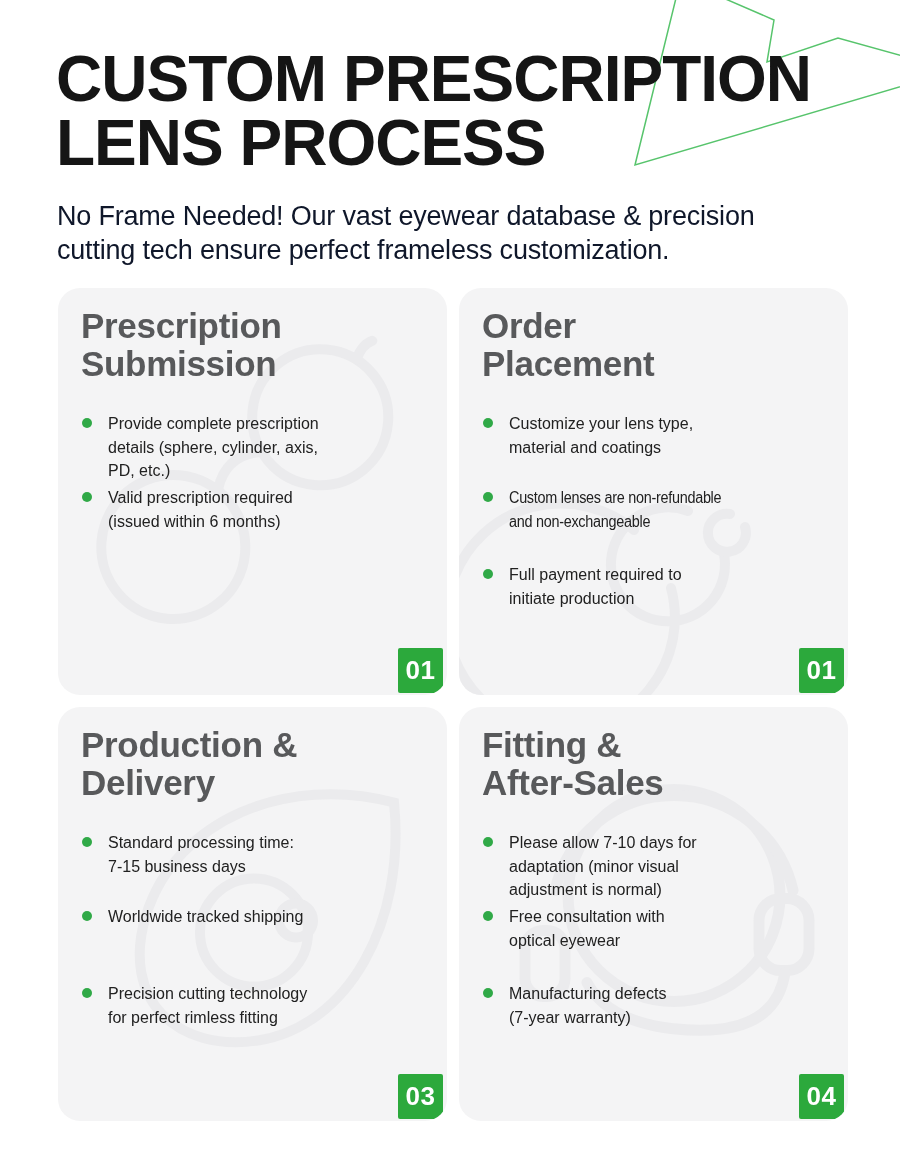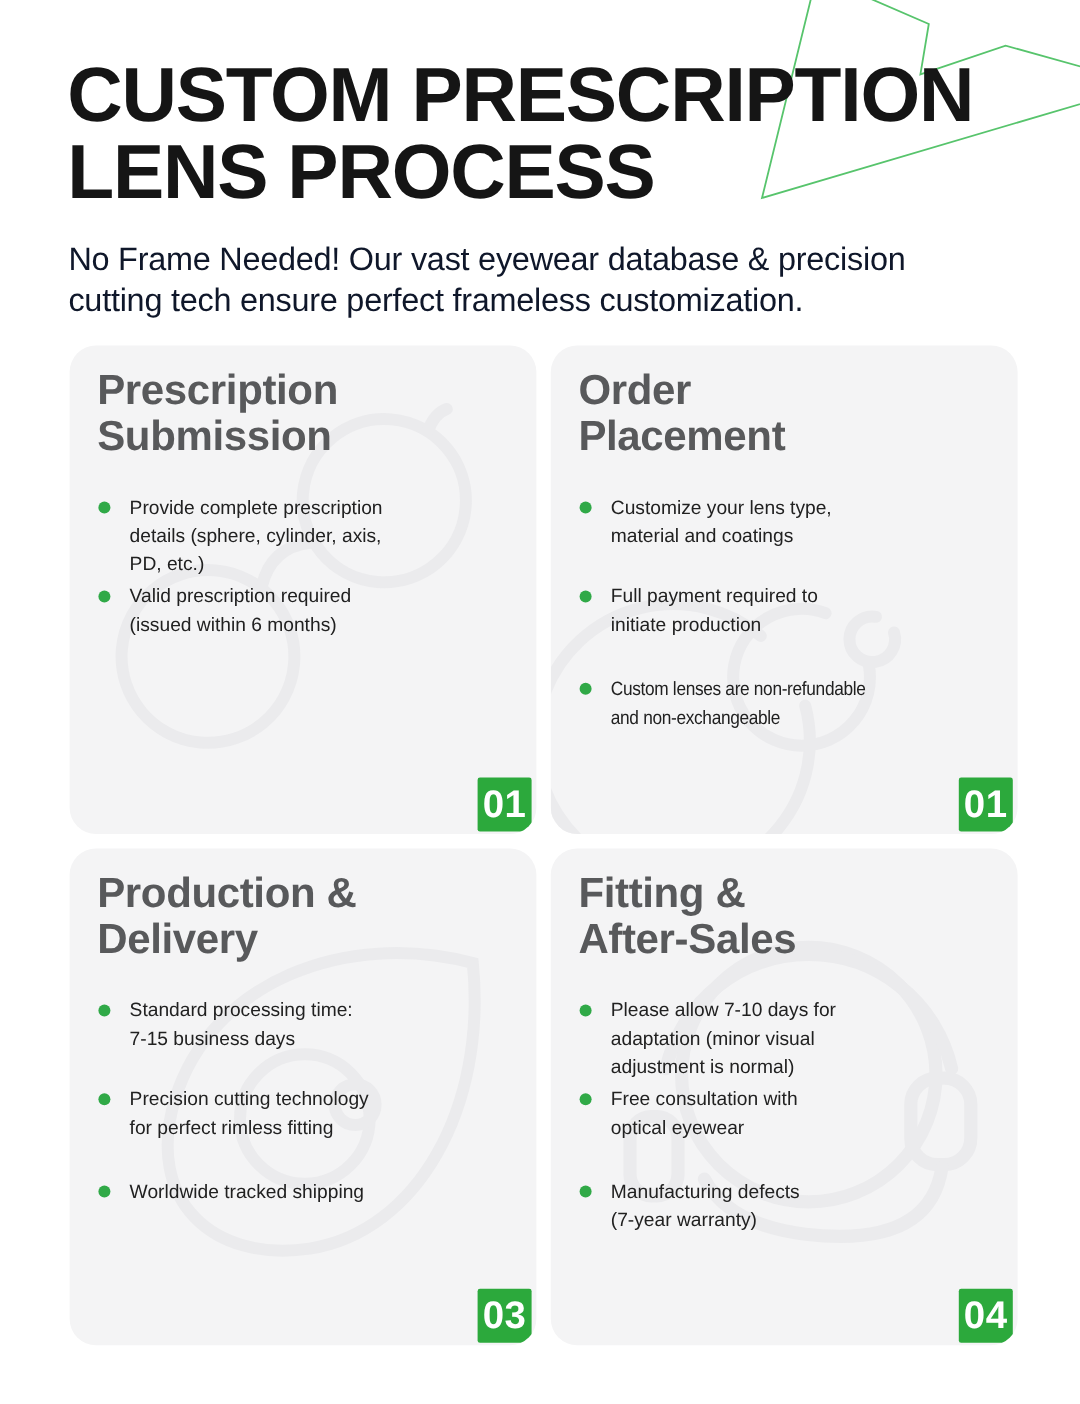--- a/index.html
+++ b/index.html
@@ -56,21 +56,21 @@
   .bullet:nth-child(2) { min-height:77px; }
   .bullet-text { white-space:pre; display:inline-block; }
   .bullet-text.condensed { transform:scaleX(0.9); transform-origin:0 50%; letter-spacing:-0.3px; }
   .dot {
     position:absolute; left:0; top:6px; width:10px; height:10px;
     border-radius:50%; background:#30A947;
   }
   .badge {
     position:absolute; right:4px; bottom:2px;
     width:45px; height:45px; background:#2CA93C; border-radius:2px;
-    color:#ffffff; font-size:32px; font-weight:bold; letter-spacing:0.5px;
+    color:#ffffff; font-size:26px; font-weight:bold; letter-spacing:0.5px;
     display:flex; align-items:center; justify-content:center;
   }
 </style>
 </head>
 <body>
 
 <div class="page">
 
   <svg class="deco" viewBox="0 0 900 185" aria-hidden="true">
     <polyline points="677,-6 635,165 906,85"></polyline>
@@ -122,27 +122,27 @@
       <h2 class="card-title">Order
 Placement</h2>
       <ul class="bullets">
         <li class="bullet">
           <span class="dot"></span>
           <span class="bullet-text">Customize your lens type,
 material and coatings</span>
         </li>
         <li class="bullet">
           <span class="dot"></span>
+          <span class="bullet-text condensed">Custom lenses are non-refundable
+and non-exchangeable</span>
+        </li>
+        <li class="bullet">
+          <span class="dot"></span>
           <span class="bullet-text">Full payment required to
 initiate production</span>
-        </li>
-        <li class="bullet">
-          <span class="dot"></span>
-          <span class="bullet-text condensed">Custom lenses are non-refundable
-and non-exchangeable</span>
         </li>
       </ul>
       <div class="badge">01</div>
     </section>
 
     <section class="card">
       <svg class="wm" viewBox="0 0 389 407" aria-hidden="true">
         <g class="sw10">
           <path d="M 336,92 C 230,64 118,108 88,205 C 62,290 120,342 200,330 C 290,316 348,212 336,92 Z"></path>
           <circle cx="196" cy="222" r="54"></circle>
@@ -152,26 +152,26 @@
       <h2 class="card-title">Production &amp;
 Delivery</h2>
       <ul class="bullets">
         <li class="bullet">
           <span class="dot"></span>
           <span class="bullet-text">Standard processing time:
 7-15 business days</span>
         </li>
         <li class="bullet">
           <span class="dot"></span>
+          <span class="bullet-text">Worldwide tracked shipping</span>
+        </li>
+        <li class="bullet">
+          <span class="dot"></span>
           <span class="bullet-text">Precision cutting technology
 for perfect rimless fitting</span>
-        </li>
-        <li class="bullet">
-          <span class="dot"></span>
-          <span class="bullet-text">Worldwide tracked shipping</span>
         </li>
       </ul>
       <div class="badge">03</div>
     </section>
 
     <section class="card">
       <svg class="wm" viewBox="0 0 389 407" aria-hidden="true">
         <g class="sw11">
           <circle cx="215" cy="185" r="106"></circle>
           <path d="M 96,180 A 122,122 0 0 1 334,180"></path>

